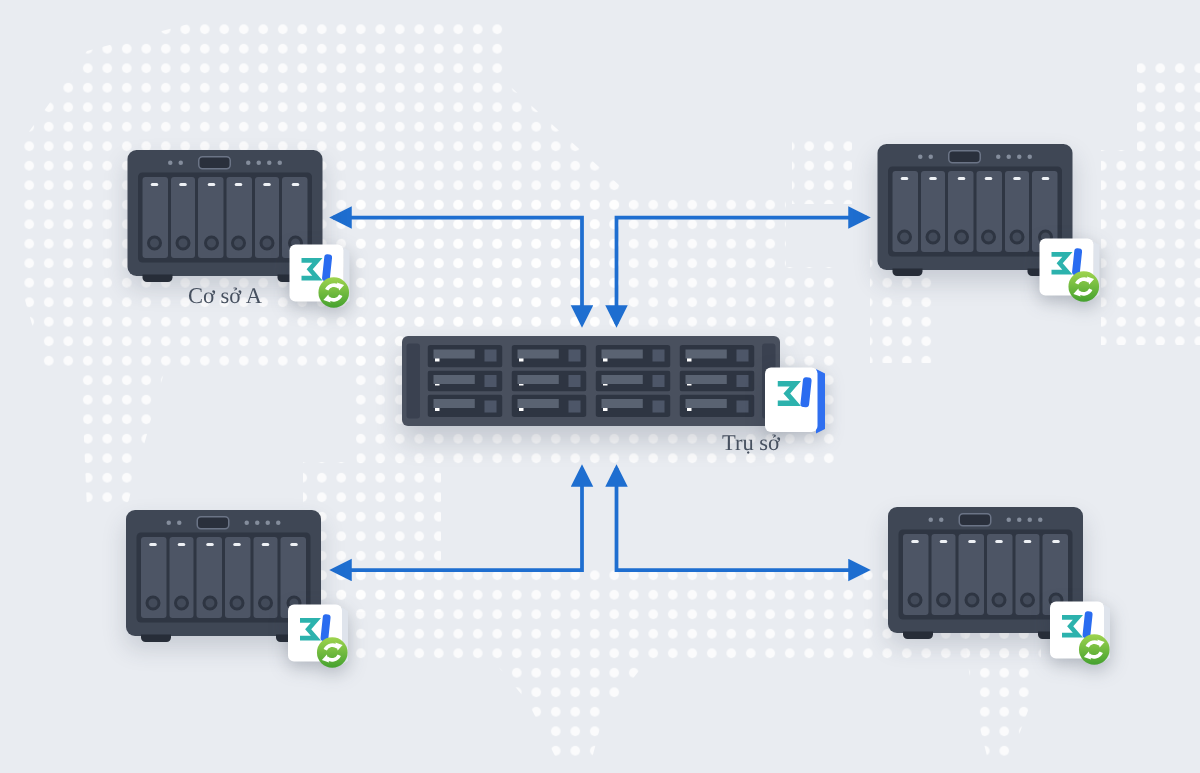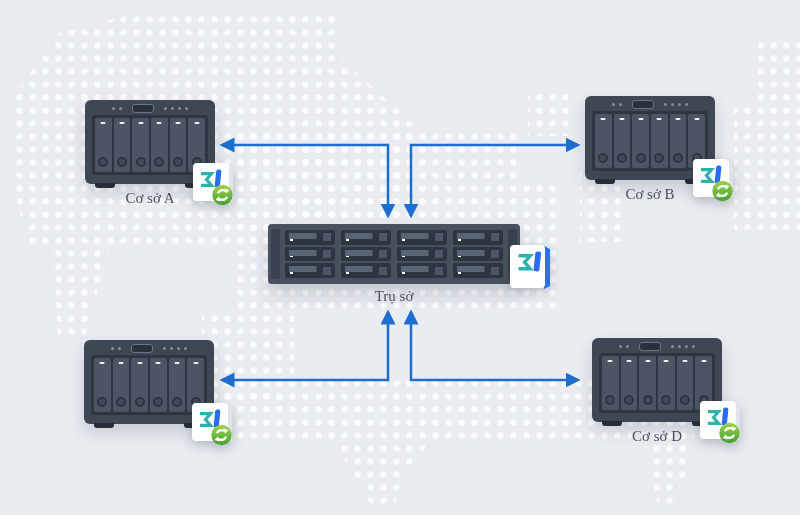--- a/index.html
+++ b/index.html
@@ -44,21 +44,21 @@
   .rack-ear{position:absolute;top:5px;bottom:5px;width:9px;background:#3a4150;border-radius:2px;}
   .ear-l{left:3px;}.ear-r{right:3px;}
   .rack-trays{position:absolute;left:17px;right:17px;top:6px;bottom:6px;display:grid;
               grid-template-columns:repeat(4,1fr);grid-template-rows:repeat(3,1fr);gap:2px 6px;}
   .tray{border-radius:2px;
         background:
           linear-gradient(#5a6372,#5a6372) 4px 3px/55% 6px no-repeat,
           linear-gradient(#ffffff,#ffffff) 5px calc(100% - 4px)/3px 3px no-repeat,
           linear-gradient(#4d5668,#4d5668) calc(100% - 4px) 50%/8px 8px no-repeat,
           #2e3542;}
-  .rack-label{position:absolute;left:268px;top:288px;width:252px;text-align:center;
+  .rack-label{position:absolute;left:268px;top:288px;width:252px;text-align:right;
               font-size:15px;color:#46505f;}
   .drive-icon{position:absolute;left:508px;top:241px;width:44px;height:52px;
               filter:drop-shadow(0 4px 6px rgba(40,50,70,.28));}
   .defs-holder{position:absolute;width:0;height:0;overflow:hidden;}
 </style>
 </head>
 <body>
 
 <div class="canvas">
 
@@ -171,21 +171,20 @@
           <div class="bay"></div>
           <div class="bay"></div>
           <div class="bay"></div>
         </div>
       <span class="foot f-l"></span>
       <span class="foot f-r"></span>
     </div>
     <svg class="sync-icon">
         <use href="#icon-sharesync"></use>
       </svg>
-    <div class="node-label">Cơ sở B</div>
   </div>
 
   <div class="node pos-c">
     <div class="nas">
       <div class="nas-top">
         <span class="led"></span>
         <span class="led"></span>
         <span class="pwr"></span>
         <span class="led"></span>
         <span class="led"></span>
@@ -226,21 +225,20 @@
           <div class="bay"></div>
           <div class="bay"></div>
           <div class="bay"></div>
         </div>
       <span class="foot f-l"></span>
       <span class="foot f-r"></span>
     </div>
     <svg class="sync-icon">
         <use href="#icon-sharesync"></use>
       </svg>
-    <div class="node-label">Cơ sở D</div>
   </div>
 
   <div class="rack">
     <span class="rack-ear ear-l"></span>
     <span class="rack-ear ear-r"></span>
     <div class="rack-trays">
         <div class="tray"></div>
         <div class="tray"></div>
         <div class="tray"></div>
         <div class="tray"></div>

